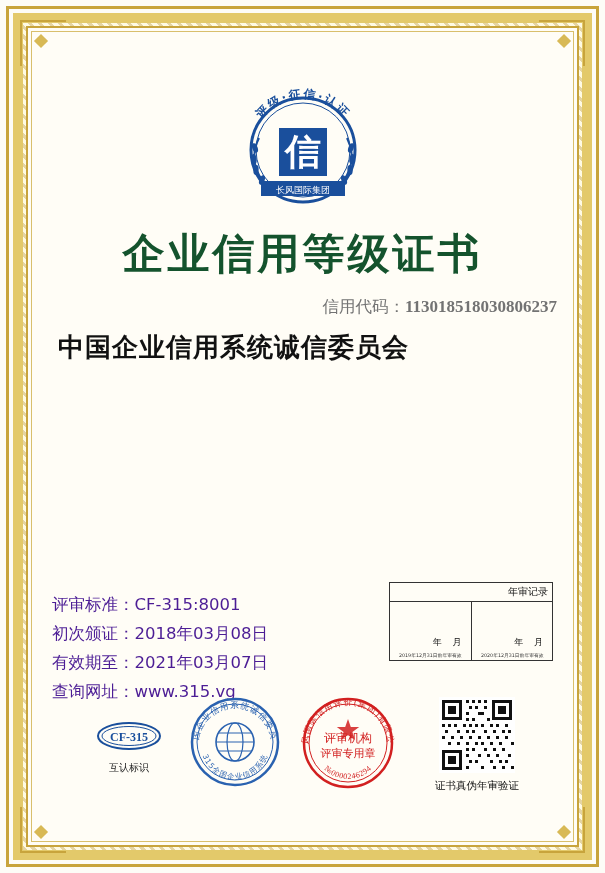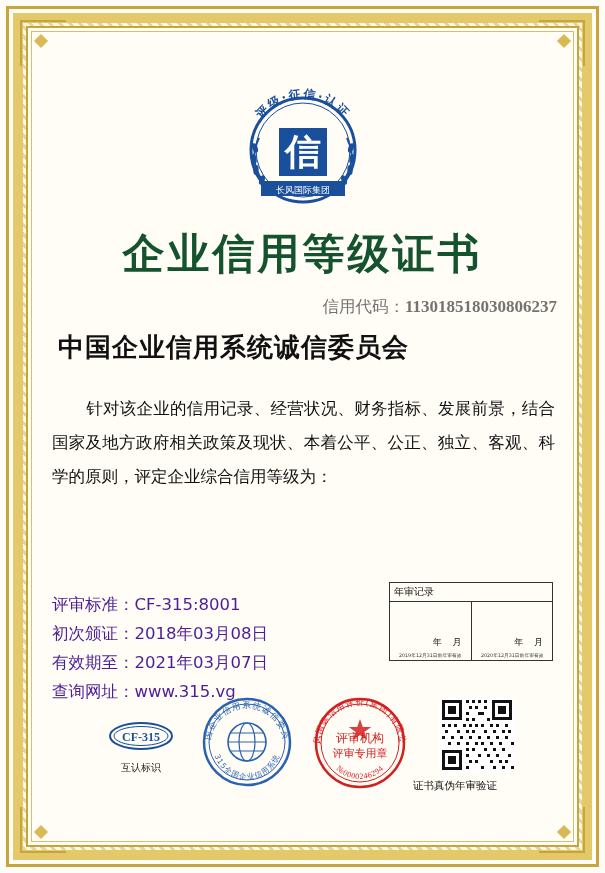--- a/index.html
+++ b/index.html
@@ -174,20 +174,21 @@
     top: 548px;
     width: 164px;
     border: 1px solid #333;
     box-sizing: border-box;
   }
   .review-title {
     font-size: 10px;
     padding: 2px 4px;
     border-bottom: 1px solid #333;
     color: #111;
+    text-align: right;
   }
   .review-cells {
     display: flex;
     height: 58px;
   }
   .review-cell {
     flex: 1;
     position: relative;
     border-right: 1px solid #333;
     box-sizing: border-box;
@@ -209,21 +210,21 @@
     text-align: center;
     font-size: 5.2px;
     color: #333;
     transform: scale(0.92);
   }
 
   
   .seals {
     position: absolute;
     bottom: 26px;
-    left: 26px;
+    left: 14px;
     right: 8px;
     height: 120px;
   }
   .seal-cf {
     position: absolute;
     left: 48px;
     top: 28px;
     width: 66px;
     height: 30px;
   }
@@ -255,21 +256,21 @@
     right: 48px;
     top: 4px;
     width: 76px;
     height: 76px;
   }
   .qr-label {
     position: absolute;
     right: 22px;
     top: 86px;
     width: 128px;
-    text-align: left;
+    text-align: center;
     font-size: 10.5px;
     color: #111;
   }
 
   .cn { font-family: "DejaVu Sans", sans-serif; }
 </style>
 </head>
 <body>
 
 <div class="certificate">
@@ -329,23 +330,20 @@
     </div>
 
     <div class="main-title cn">企业信用等级证书</div>
 
     <div class="credit-code">
       <span class="cn">信用代码：</span><span class="code-num">113018518030806237</span>
     </div>
 
     <div class="company-name cn">中国企业信用系统诚信委员会</div>
 
-    <div class="body-text cn">
-      <span class="indent"></span><span>针对该企业的信用记录、经营状况、财务指标、发展前景，结合国家及地方政府相关政策及现状、本着公平、公正、独立、客观、科学的原则，评定企业综合信用等级为：</span>
-    </div>
 
 
     <div class="info-list">
       <div class="cn">评审标准：CF-315:8001</div>
       <div class="cn">初次颁证：2018年03月08日</div>
       <div class="cn">有效期至：2021年03月07日</div>
       <div class="cn">查询网址：www.315.vg</div>
     </div>
 
     <div class="review-box">

